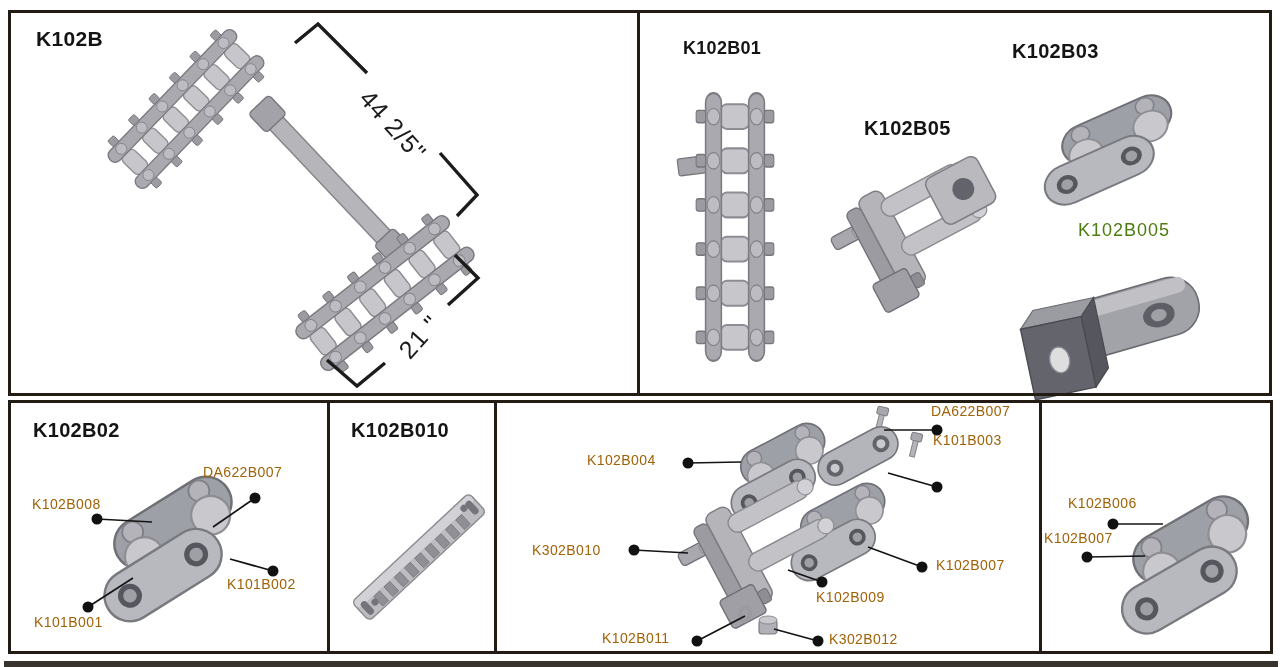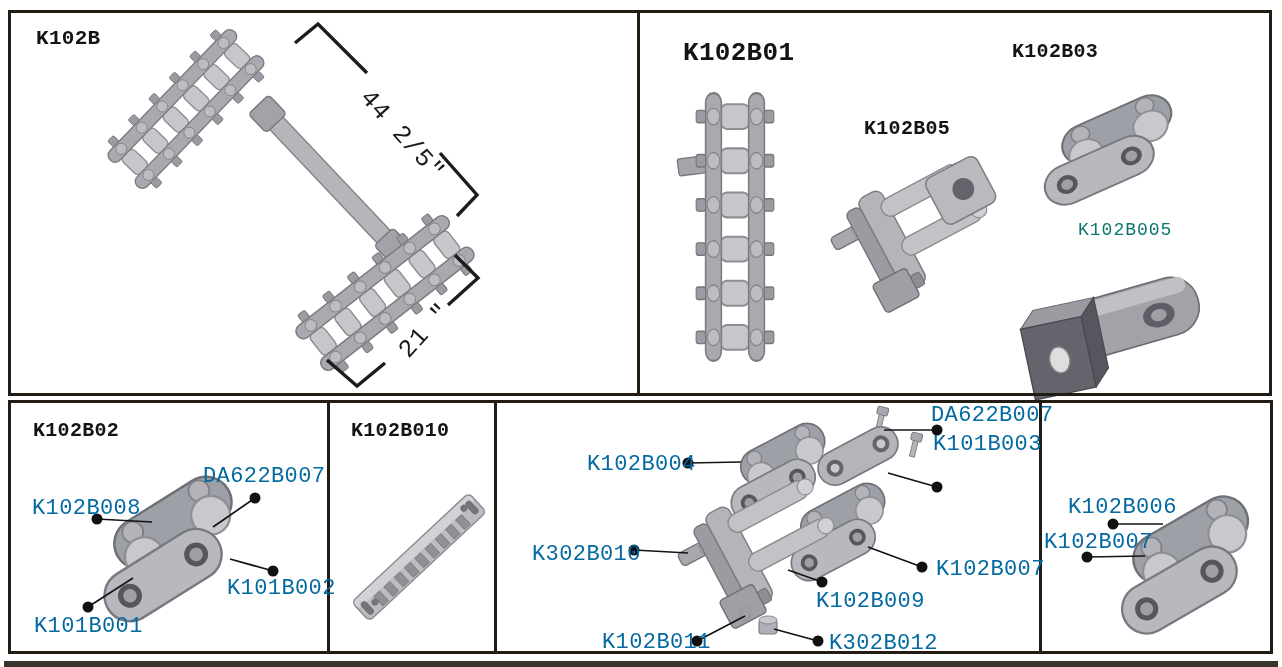--- a/index.html
+++ b/index.html
@@ -1,22 +1,22 @@
 <!DOCTYPE html>
 <html><head>
 <meta charset="utf-8">
 <style>
   html,body{margin:0;padding:0;background:#ffffff;}
   .page{position:relative;width:1282px;height:667px;background:#ffffff;overflow:hidden;
-        font-family:Liberation Mono, monospace;color:#1d1d1d;}
+        font-family:Liberation Sans, sans-serif;color:#1d1d1d;}
   .layer{position:absolute;left:0;top:0;width:1282px;height:667px;}
   .panel{position:absolute;border:3px solid #221c14;box-sizing:border-box;background:transparent;pointer-events:none;}
   .title{position:absolute;font-weight:bold;font-size:20px;letter-spacing:.3px;color:#141414;white-space:nowrap;}
-  .lbl{position:absolute;font-size:22px;font-weight:400;letter-spacing:.4px;color:#0369a1;white-space:nowrap;}
-  .lbl.light{font-size:18px;letter-spacing:1px;color:#0f766e;}
+  .lbl{position:absolute;font-size:14px;font-weight:400;letter-spacing:.4px;color:#a16207;white-space:nowrap;}
+  .lbl.light{font-size:18px;letter-spacing:1px;color:#4d7c0f;}
   .dim{position:absolute;font-size:25px;letter-spacing:1px;color:#1a1a1a;white-space:nowrap;transform-origin:left top;}
   .dim44{transform:rotate(48deg);}
   .dim21{transform:rotate(-48deg);}
   .strip{position:absolute;left:4px;top:661px;width:1274px;height:6px;background:#3a342e;}
 </style>
 </head>
 <body>
 
 <div class="page">
 
@@ -218,21 +218,21 @@
   <div class="panel" style="left:8px;top:400px;width:322px;height:254px;"></div>
   <div class="panel" style="left:327px;top:400px;width:170px;height:254px;"></div>
   <div class="panel" style="left:494px;top:400px;width:548px;height:254px;"></div>
   <div class="panel" style="left:1039px;top:400px;width:234px;height:254px;"></div>
   <div class="strip"></div>
 
   <div class="title" style="left:36px;top:27px;font-size:21px;">K102B</div>
   <div class="dim dim44" style="left:375px;top:84px;">44 2/5"</div>
   <div class="dim dim21" style="left:393px;top:345px;">21 "</div>
 
-  <div class="title" style="left:683px;top:38px;font-size:26px;">K102B01</div>
+  <div class="title" style="left:683px;top:38px;font-size:18px;">K102B01</div>
   <div class="title" style="left:1012px;top:40px;">K102B03</div>
   <div class="title" style="left:828px;top:117px;margin-left:36px;">K102B05</div>
   <div class="lbl light" style="left:1078px;top:220px;">K102B005</div>
 
   <div class="title" style="left:33px;top:419px;">K102B02</div>
   <div class="lbl" style="left:203px;top:464px;">DA622B007</div>
   <div class="lbl" style="left:32px;top:496px;">K102B008</div>
   <div class="lbl" style="left:227px;top:576px;">K101B002</div>
   <div class="lbl" style="left:34px;top:614px;">K101B001</div>
 

